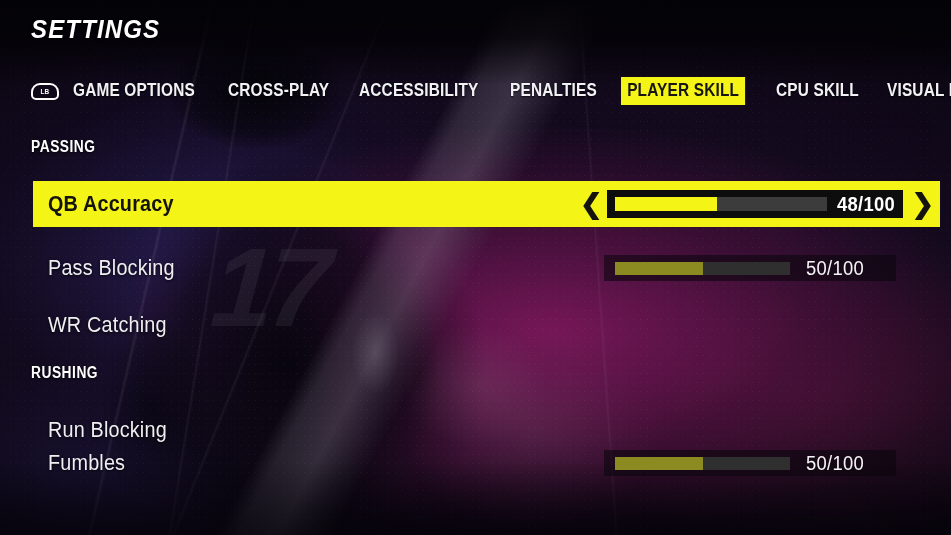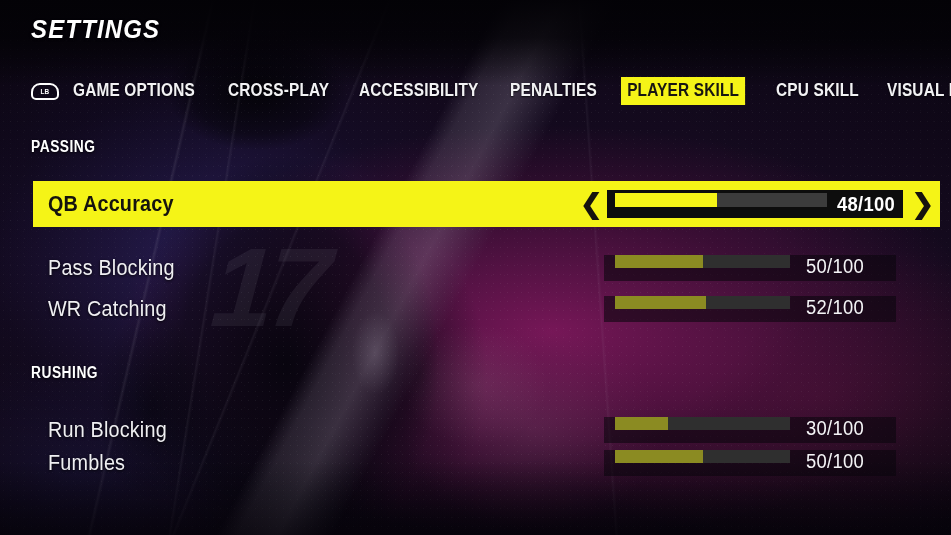--- a/index.html
+++ b/index.html
@@ -138,21 +138,21 @@
     transform-origin:left center;
     color:#efeff2;font-size:22px;font-weight:400;
     letter-spacing:.2px;
     text-shadow:0 1px 3px rgba(0,0,0,.85);
     white-space:nowrap;
   }
   .row .slider-wrap{
     position:absolute;right:55px;top:50%;transform:translateY(-50%);
     width:292px;height:26px;
     background:rgba(8,6,12,.58);
-    display:flex;align-items:flex-start;
+    display:flex;align-items:center;
   }
   .row .track{
     position:relative;
     margin-left:11px;
     width:175px;height:13px;
     background:#2f2f2f;
   }
   .row .fill{position:absolute;left:0;top:0;bottom:0;background:#8b8b22;}
   .row .value{
     margin-left:16px;
@@ -241,40 +241,28 @@
   <div class="row" style="top:245px">
     <div class="label">Pass Blocking</div>
     <div class="slider-wrap">
       <div class="track">
         <div class="fill" style="width: 50%;"></div>
       </div>
       <div class="value">50/100</div>
     </div>
   </div>
 
-  <div class="row" style="top:286px">
+  <div class="row" style="top:302px">
     <div class="label">WR Catching</div>
-    <div class="slider-wrap">
-      <div class="track">
-        <div class="fill" style="width: 52%;"></div>
-      </div>
-      <div class="value">52/100</div>
-    </div>
   </div>
 
   <div class="section-head" style="top:364px">RUSHING</div>
 
   <div class="row" style="top:407px">
     <div class="label">Run Blocking</div>
-    <div class="slider-wrap">
-      <div class="track">
-        <div class="fill" style="width: 30%;"></div>
-      </div>
-      <div class="value">30/100</div>
-    </div>
   </div>
 
   <div class="row" style="top:440px">
     <div class="label">Fumbles</div>
     <div class="slider-wrap">
       <div class="track">
         <div class="fill" style="width: 50%;"></div>
       </div>
       <div class="value">50/100</div>
     </div>

